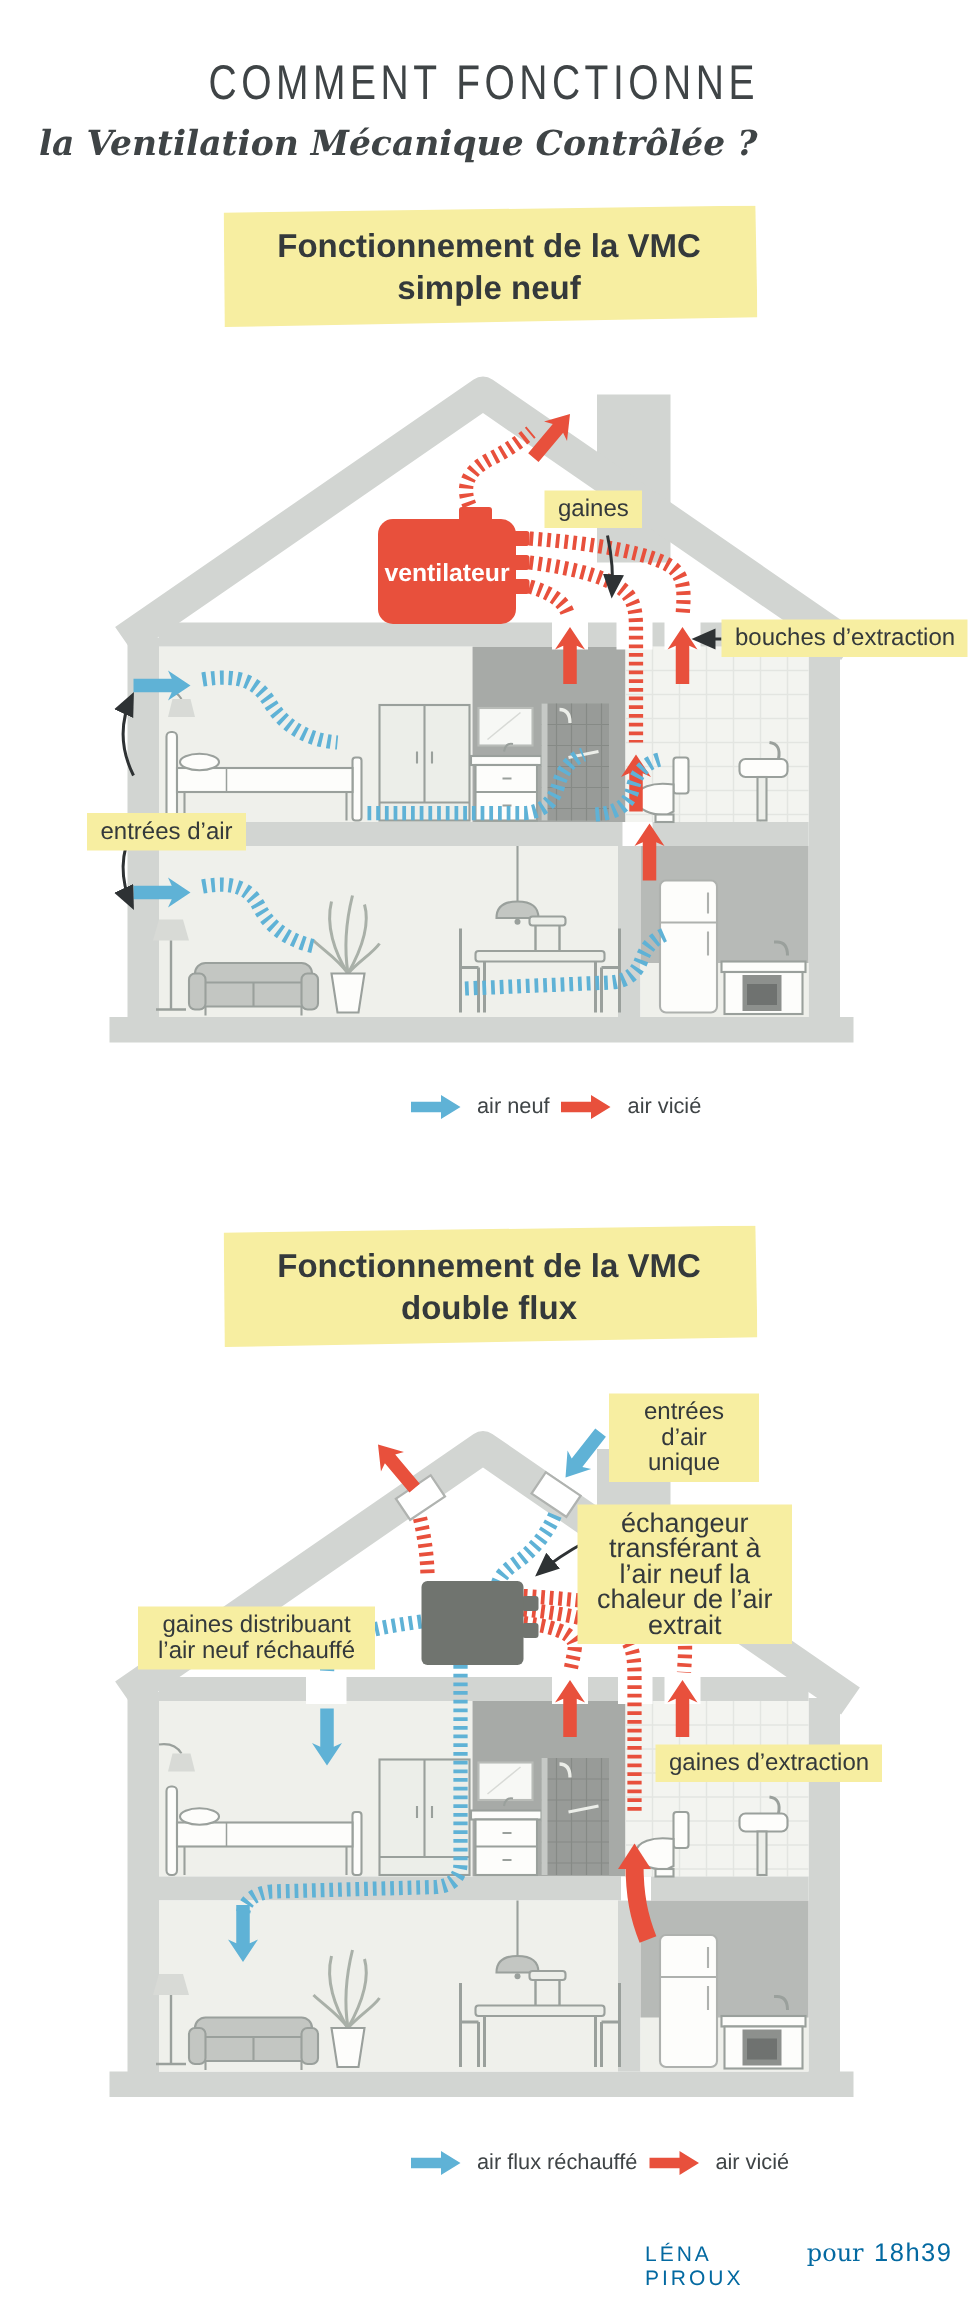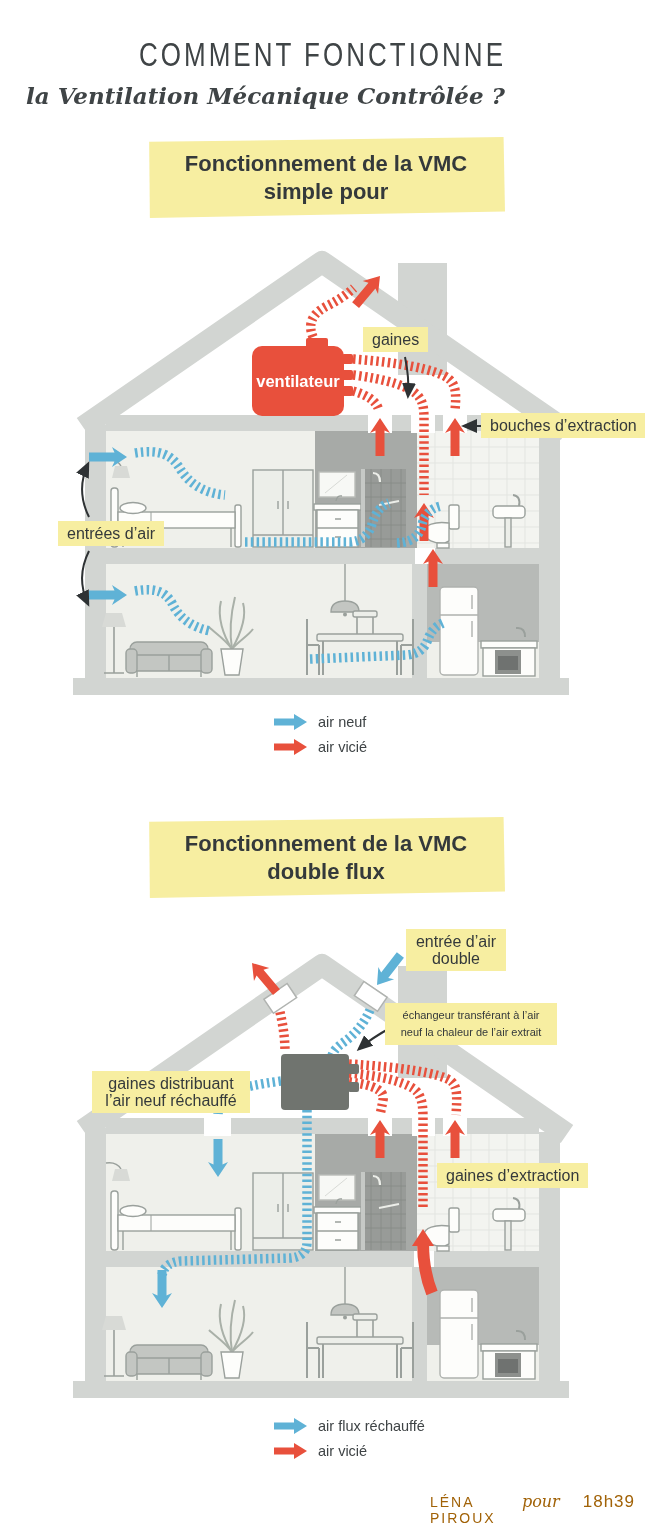--- a/index.html
+++ b/index.html
@@ -23,27 +23,27 @@
   .banner div{font-size:22px;font-weight:bold;line-height:28px;color:#34393b;}
   
   svg.house{position:absolute;left:55px;}
   .duct-red{fill:none;stroke:var(--red);stroke-width:9.5;stroke-dasharray:2.5 3.3;}
   .duct-blue{fill:none;stroke:var(--blue);stroke-width:9.5;stroke-dasharray:2.5 3.3;}
   .pointer{fill:none;stroke:#2e3234;stroke-width:2;}
   
   .tag{position:absolute;background:var(--yellow);color:#34393b;font-size:16px;line-height:17px;padding:4px 9px;text-align:center;}
   .nowrap{white-space:nowrap;}
   
-  .legend{position:absolute;left:273px;display:flex;flex-direction:column;gap:7px;}
+  .legend{position:absolute;left:273px;display:flex;flex-direction:row;gap:7px;margin-top:16px;}
   .legend-row{display:flex;align-items:center;gap:9px;}
   .legend-row span{font-size:14.5px;color:#3f4446;}
   
-  .credit{position:absolute;left:430px;top:1492px;width:205px;display:flex;align-items:baseline;gap:23px;justify-content:flex-end;color:#a16207;}
+  .credit{position:absolute;left:430px;top:1492px;width:205px;display:flex;align-items:baseline;gap:7px;justify-content:flex-end;color:#0369a1;}
   .credit .author{font-size:14px;letter-spacing:2px;}
-  .credit .pour{font-family:"DejaVu Serif",serif;font-style:italic;font-size:16px;}
+  .credit .pour{font-family:"DejaVu Serif",serif;font-size:16px;}
   .credit .brand{font-size:17px;letter-spacing:1px;}
 </style>
 </head>
 <body>
 
 <svg width="0" height="0" style="position:absolute" aria-hidden="true">
   <defs>
     <path id="arrow-up" d="M0,0 L-10,15 L-4.5,12.5 L-4.5,38 L4.5,38 L4.5,12.5 L10,15 Z"></path>
     <marker id="ah" markerWidth="9" markerHeight="8" refX="6.5" refY="3.5" orient="auto">
       <path d="M0,0 L8,3.5 L0,7 Z" fill="#2e3234"></path>
@@ -169,21 +169,21 @@
       </g>
     </g>
   </defs>
 </svg>
 
 <h1 class="abs main-title">COMMENT FONCTIONNE</h1>
 <h2 class="abs sub-title">la Ventilation Mécanique Contrôlée ?</h2>
 
 <div class="abs banner">
   <div>Fonctionnement de la VMC</div>
-  <div>simple pour</div>
+  <div>simple neuf</div>
 </div>
 
 <svg class="house" style="top:245px" width="590" height="460" viewBox="0 0 590 460">
   <use href="#house-base"></use>
 
   <g fill="#ffffff">
     <rect x="313" y="167" width="24" height="21"></rect>
     <rect x="388" y="167" width="24" height="21"></rect>
     <rect x="356" y="168" width="24" height="20"></rect>
     <rect x="360" y="303" width="20" height="16"></rect>
@@ -228,21 +228,21 @@
   <g>
     <path class="pointer" marker-end="url(#ah)" d="M350,112 C353,126 354,138 353,151"></path>
     <path class="pointer" marker-end="url(#ah)" d="M426,181 L409,181"></path>
     <path class="pointer" marker-end="url(#ah)" d="M34,272 C25,254 25,236 33,219"></path>
     <path class="pointer" marker-end="url(#ah)" d="M34,306 C25,324 25,342 33,359"></path>
   </g>
 </svg>
 
 <div class="tag nowrap" style="left:363px;top:327px">gaines</div>
 <div class="tag nowrap" style="left:481px;top:413px">bouches d’extraction</div>
-<div class="tag nowrap" style="left:58px;top:521px">entrées d’air</div>
+<div class="tag nowrap" style="left:58px;top:542px">entrées d’air</div>
 
 <div class="legend" style="top:713px">
   <div class="legend-row">
     <svg width="36" height="18" viewBox="0 0 36 18">
       <polygon points="1,5.5 21,5.5 21,1 34,9 21,17 21,12.5 1,12.5" fill="#5fb2d6"></polygon>
     </svg>
     <span>air neuf</span>
   </div>
   <div class="legend-row">
     <svg width="36" height="18" viewBox="0 0 36 18">
@@ -300,22 +300,22 @@
 
   <g>
     <rect x="293" y="134" width="11" height="10" rx="2" fill="#70746f"></rect>
     <rect x="293" y="152" width="11" height="10" rx="2" fill="#70746f"></rect>
     <rect x="226" y="124" width="68" height="56" rx="4" fill="#70746f"></rect>
   </g>
 
   <path class="pointer" marker-end="url(#ah)" d="M337,97 C324,104 312,112 304,119"></path>
 </svg>
 
-<div class="tag" style="left:406px;top:929px;width:100px">entrée d’air double</div>
-<div class="tag" style="left:385px;top:1003px;width:172px;font-size:11px">échangeur transférant à l’air neuf la chaleur de l’air extrait</div>
+<div class="tag" style="left:406px;top:929px;width:100px">entrées d’air unique</div>
+<div class="tag" style="left:385px;top:1003px;width:143px;font-size:18px">échangeur transférant à l’air neuf la chaleur de l’air extrait</div>
 <div class="tag" style="left:92px;top:1071px;width:158px;font-size:16px">gaines distribuant l’air neuf réchauffé</div>
 <div class="tag nowrap" style="left:437px;top:1163px">gaines d’extraction</div>
 
 <div class="legend" style="top:1417px">
   <div class="legend-row">
     <svg width="36" height="18" viewBox="0 0 36 18">
       <polygon points="1,5.5 21,5.5 21,1 34,9 21,17 21,12.5 1,12.5" fill="#5fb2d6"></polygon>
     </svg>
     <span>air flux réchauffé</span>
   </div>

